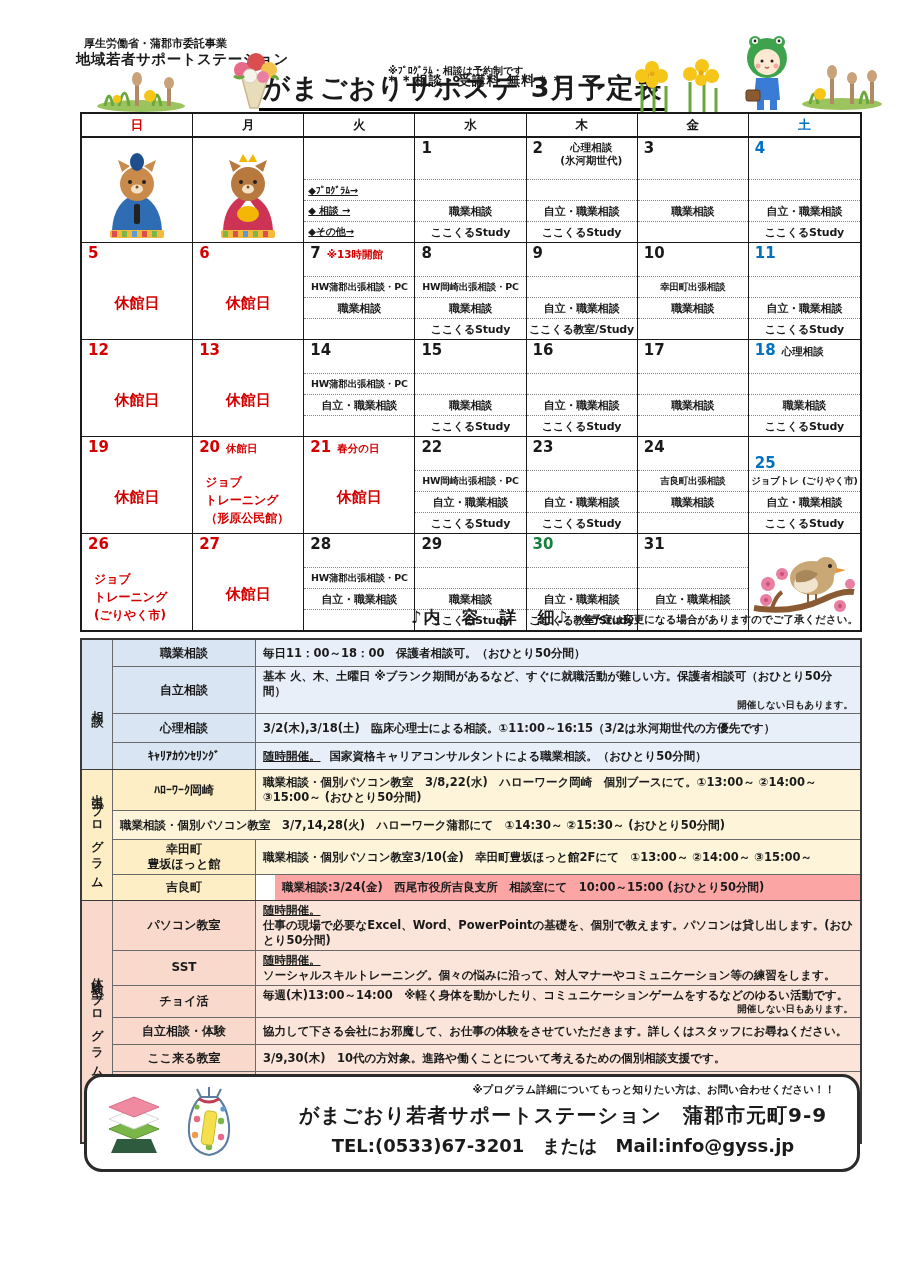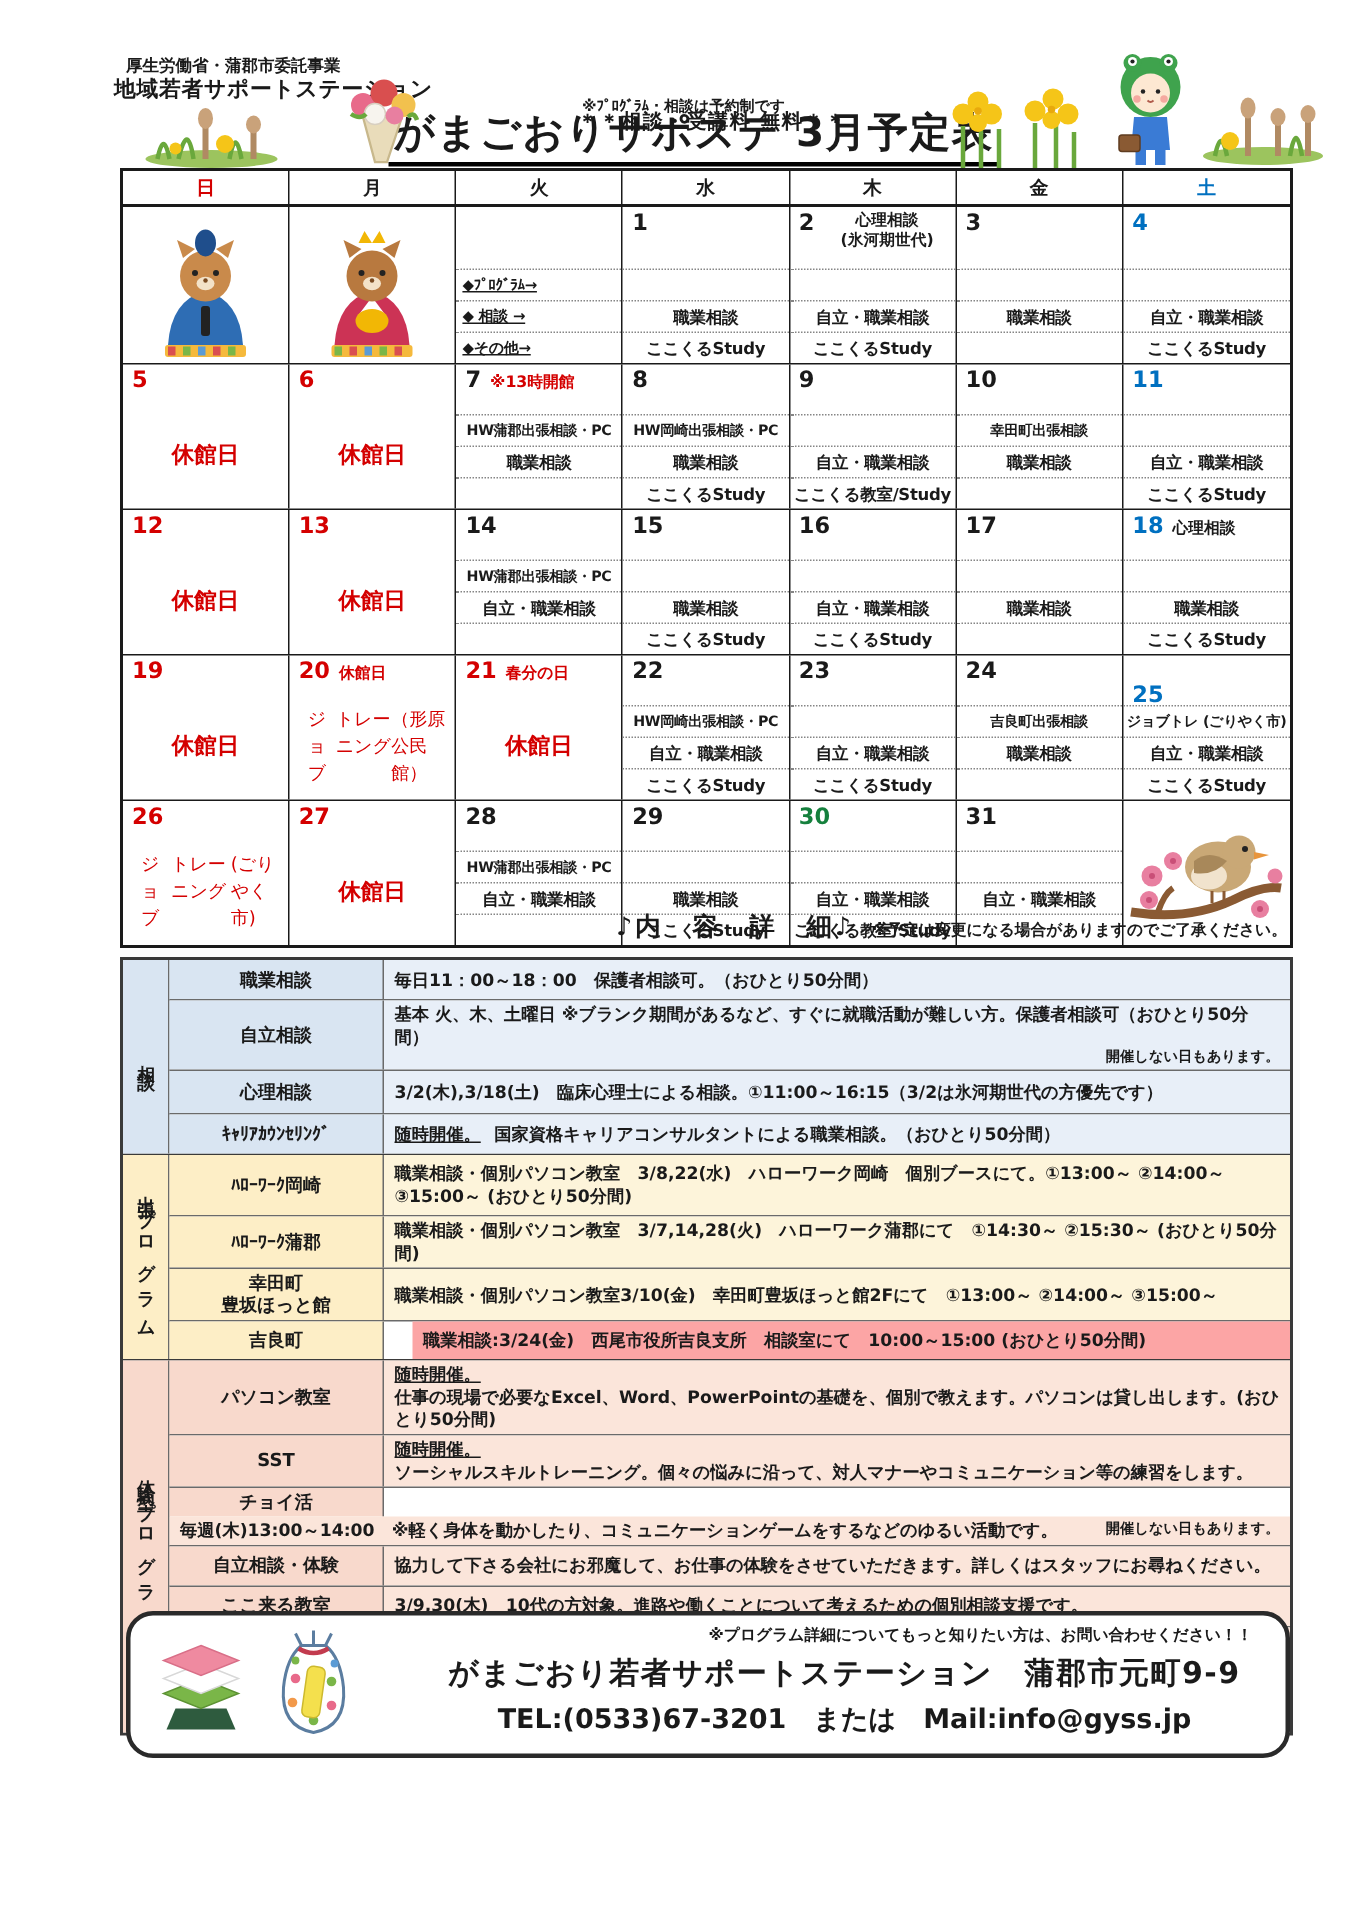--- a/index.html
+++ b/index.html
@@ -34,22 +34,22 @@
   .w1 .date-row{height:39px;}
   .date-num{font-size:15px;font-weight:bold;line-height:1.1;}
   .date-note{font-size:10.5px;font-weight:bold;padding-top:3px;}
   .note-lines{flex:1;display:flex;flex-direction:column;align-items:center;font-size:10.5px;font-weight:bold;line-height:1.2;padding-top:1px;}
   .sub{height:20px;border-top:1px dotted #858585;display:flex;align-items:center;justify-content:center;
     font-size:11px;font-weight:bold;letter-spacing:-.2px;white-space:nowrap;}
   .sub.program{font-size:9.5px;}
   .sub.legend{justify-content:flex-start;padding-left:4px;font-size:10px;text-decoration:underline;}
   .merged{flex:1;display:flex;align-items:center;justify-content:center;
     font-size:15px;font-weight:bold;padding-bottom:8px;}
-  .special-lines{flex:1;display:flex;flex-direction:row;justify-content:center;
-    padding-left:12px;font-weight:normal;font-size:12px;line-height:1.5;padding-bottom:4px;}
+  .special-lines{flex:1;display:flex;flex-direction:column;justify-content:center;
+    padding-left:12px;font-weight:bold;font-size:12px;line-height:1.5;padding-bottom:4px;}
   .imgwrap{flex:1;display:flex;align-items:flex-end;justify-content:center;padding:2px;}
   
   .dheading{left:80px;top:606px;width:778px;display:flex;justify-content:flex-end;align-items:baseline;gap:12px;}
   .dtitle{font-size:17px;font-weight:bold;letter-spacing:2px;}
   .dnote{font-size:10.5px;font-weight:bold;}
   .details{left:80px;top:638px;width:778px;border:2px solid #3a3a3a;background:#fff;}
   .dgroup{display:flex;}
   .dgroup + .dgroup{border-top:1.5px solid #3a3a3a;}
   .gname{width:30px;display:flex;align-items:center;justify-content:center;
     writing-mode:vertical-rl;text-orientation:upright;font-size:12px;font-weight:bold;
@@ -560,23 +560,20 @@
       <div class="grows">
         <div class="drow" style="min-height: 40px;">
           <div class="dlabel" style="background: rgb(253, 238, 198);">
             <div>ﾊﾛｰﾜｰｸ岡崎</div>
           </div>
           <div class="dtext" style="background: rgb(253, 244, 218);">
             <span>職業相談・個別パソコン教室　3/8,22(水)　ハローワーク岡崎　個別ブースにて。①13:00～ ②14:00～ ③15:00～ (おひとり50分間)</span>
           </div>
         </div>
         <div class="drow" style="min-height: 28px;">
-          <div class="dlabel" style="background: rgb(253, 238, 198);">
-            <div>ﾊﾛｰﾜｰｸ蒲郡</div>
-          </div>
           <div class="dtext" style="background: rgb(253, 244, 218);">
             <span>職業相談・個別パソコン教室　3/7,14,28(火)　ハローワーク蒲郡にて　①14:30～ ②15:30～ (おひとり50分間)</span>
           </div>
         </div>
         <div class="drow" style="min-height: 32px;">
           <div class="dlabel" style="background: rgb(253, 238, 198);">
             <div>幸田町</div>
             <div>豊坂ほっと館</div>
           </div>
           <div class="dtext" style="background: rgb(253, 244, 218);">
@@ -607,21 +604,21 @@
         </div>
         <div class="drow" style="min-height: 26px;">
           <div class="dlabel" style="background: rgb(248, 217, 204);">
             <div>SST</div>
           </div>
           <div class="dtext" style="background: rgb(251, 229, 218);">
             <span class="lead">随時開催。</span>
             <span>ソーシャルスキルトレーニング。個々の悩みに沿って、対人マナーやコミュニケーション等の練習をします。</span>
           </div>
         </div>
-        <div class="drow" style="min-height: 26px; flex-direction: column;">
+        <div class="drow" style="min-height: 26px;">
           <div class="dlabel" style="background: rgb(248, 217, 204);">
             <div>チョイ活</div>
           </div>
           <div class="dtext" style="background: rgb(251, 229, 218);">
             <span>毎週(木)13:00～14:00　※軽く身体を動かしたり、コミュニケーションゲームをするなどのゆるい活動です。</span>
             <span class="note">開催しない日もあります。</span>
           </div>
         </div>
         <div class="drow" style="min-height: 26px;">
           <div class="dlabel" style="background: rgb(248, 217, 204);">

